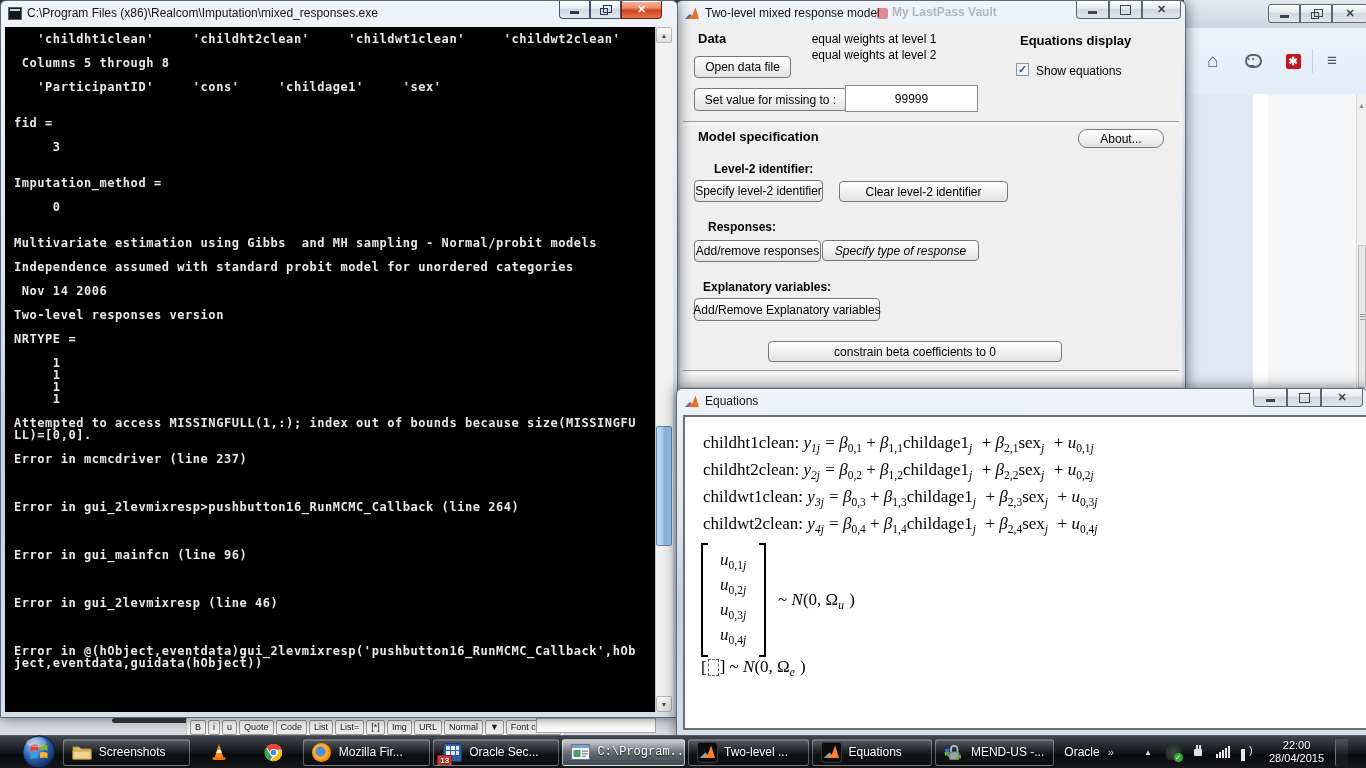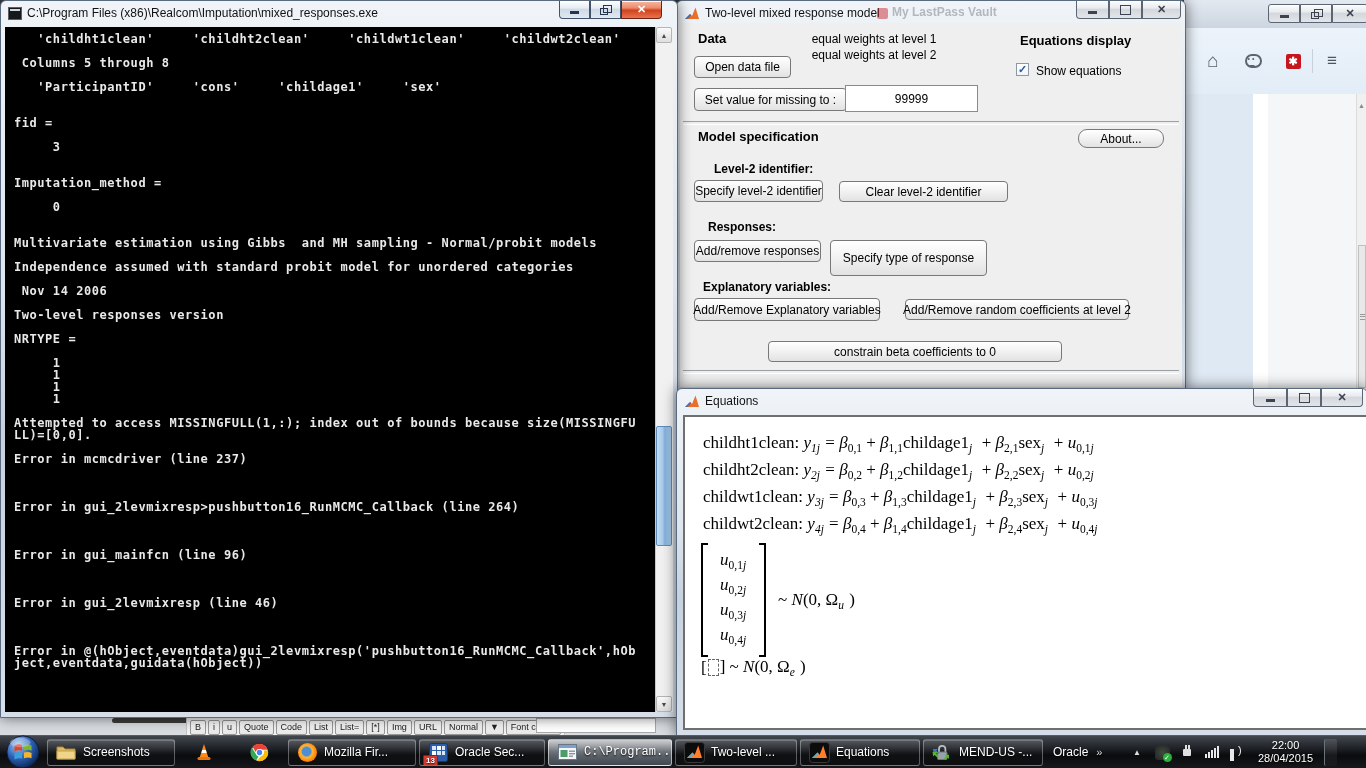--- a/index.html
+++ b/index.html
@@ -90,21 +90,21 @@
   .brk{align-self:stretch;width:7px;box-sizing:border-box;}
   .brk.l{border-left:2px solid #000;border-top:2px solid #000;border-bottom:2px solid #000;}
   .brk.r{border-right:2px solid #000;border-top:2px solid #000;border-bottom:2px solid #000;}
   #u-vector-rows{display:flex;flex-direction:column;padding:7px 12px;}
   #u-vector-rows div{height:25px;white-space:pre;}
   #u-dist{margin-left:12px;white-space:pre;}
   #e-line{position:absolute;left:16px;top:240px;font-family:"Liberation Serif",serif;font-size:17px;white-space:pre;display:flex;align-items:center;}
   .dash-box{display:inline-block;width:9px;height:15px;border:1px dashed #666;margin:0 1px;}
 
   
-  #taskbar{left:0;top:735px;width:1366px;height:33px;z-index:10;background:linear-gradient(180deg,#42474f,#1d2025 40%,#0a0b0d 60%,#16181c);border-top:1px solid #555c66;box-sizing:border-box;display:flex;align-items:center;padding:0 2px;gap:3px;}
+  #taskbar{left:0;top:735px;width:1366px;height:33px;z-index:10;background:linear-gradient(180deg,#42474f,#1d2025 40%,#0a0b0d 60%,#16181c);border-top:1px solid #555c66;box-sizing:border-box;display:flex;align-items:center;padding:0 18px;gap:3px;}
   .tb-btn{height:27px;display:flex;align-items:center;gap:6px;padding:0 7px;border-radius:3px;box-sizing:border-box;color:#fff;font-size:12px;text-shadow:0 1px 2px #000;white-space:nowrap;overflow:hidden;}
   .tb-run{border:1px solid rgba(255,255,255,.32);background:linear-gradient(rgba(255,255,255,.16),rgba(255,255,255,.03) 50%,rgba(0,0,0,.25));box-shadow:inset 0 1px 0 rgba(255,255,255,.2);}
   .tb-active{border:1px solid rgba(255,255,255,.55);background:linear-gradient(rgba(255,255,255,.75),rgba(225,235,245,.45) 45%,rgba(150,170,190,.35));color:#fff;}
   .tb-pin{border:none;background:transparent;justify-content:center;}
   .tb-icon{width:22px;height:22px;flex:0 0 auto;display:flex;align-items:center;justify-content:center;position:relative;}
   #start-orb{width:42px;height:33px;display:flex;align-items:center;justify-content:center;}
   .badge{position:absolute;right:-4px;bottom:-3px;background:#d23b33;color:#fff;font-size:8px;font-weight:bold;padding:0 2px;border:1px solid #8c1f1a;border-radius:1px;line-height:9px;margin-top:44px;}
   #tray{display:flex;align-items:center;gap:9px;margin-left:4px;color:#e8e8e8;}
   .tray-ico{display:flex;align-items:center;justify-content:center;width:16px;height:16px;}
   #clock{color:#fff;font-size:11px;line-height:13px;text-align:center;text-shadow:0 1px 2px #000;margin:0 8px 0 10px;}
@@ -301,24 +301,23 @@
       <div class="m-btn" style="left:14px;top:65px;width:153px;height:23px;">Set value for missing to :</div>
       <div id="missing-field">99999</div>
       <div class="hsep" style="top:98px;"></div>
       <span class="m-label-big" style="left:18px;top:106px;">Model specification</span>
       <div class="m-btn" style="left:398px;top:106px;width:86px;height:19px;border-radius:9px;">About...</div>
       <span class="m-label" style="left:34px;top:139px;">Level-2 identifier:</span>
       <div class="m-btn" style="left:14px;top:157px;width:129px;height:22px;">Specify level-2 identifier</div>
       <div class="m-btn" style="left:159px;top:158px;width:169px;height:21px;">Clear level-2 identifier</div>
       <span class="m-label" style="left:28px;top:197px;">Responses:</span>
       <div class="m-btn" style="left:14px;top:217px;width:127px;height:22px;">Add/remove responses</div>
-      <div class="m-btn" style="left:150px;top:217px;width:157px;height:36px;">Specify type of response</div>
+      <div class="m-btn" style="left:142px;top:217px;width:157px;height:21px;font-style:italic;">Specify type of response</div>
       <span class="m-label" style="left:23px;top:257px;">Explanatory variables:</span>
       <div class="m-btn" style="left:14px;top:275px;width:186px;height:23px;">Add/Remove Explanatory variables</div>
-      <div class="m-btn" style="left:225px;top:276px;width:224px;height:21px;">Add/Remove random coefficients at level 2</div>
       <div class="m-btn" style="left:88px;top:318px;width:294px;height:21px;">constrain beta coefficients to 0</div>
       <div class="hsep" style="top:347px;"></div>
     </div>
   </div>
 
   <div id="eq-win" class="abs aero-frame">
     <div class="titlebar">
       <span class="ml-icon">
           <svg width="16" height="15" viewBox="0 0 16 15">
             <path d="M1 13 L6 8 L8 10 L11.5 1.5 L15 13 Z" fill="#e8702a"></path>

